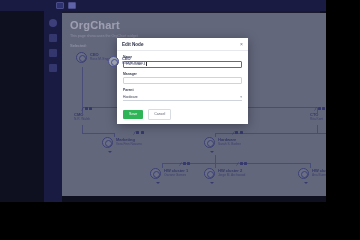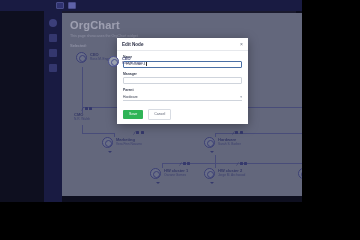--- a/index.html
+++ b/index.html
@@ -1,19 +1,19 @@
 <!DOCTYPE html>
 <html><head>
 <meta charset="utf-8">
 <style>
   * { margin:0; padding:0; box-sizing:border-box; }
   html,body { width:360px; height:202px; overflow:hidden; background:#000; }
   body { font-family:"Liberation Sans", sans-serif; }
 
-  #app { position:relative; width:302px; height:202px; background:#1a1a2e; overflow:hidden; }
+  #app { position:relative; width:326px; height:202px; background:#1a1a2e; overflow:hidden; }
 
   
   .topbar { position:absolute; left:0; top:0; width:360px; height:11px; background:#191b42; display:flex; align-items:center; gap:4px; padding-left:56px; }
   .tb-ic { width:8px; height:7px; background:#2f3270; border:1px solid #4a4d8a; border-radius:1px; }
   .tb-ic.sel { background:#5e62a8; }
 
   .sidebar { position:absolute; left:44px; top:11px; width:18px; height:191px; background:#191b42; display:flex; flex-direction:column; align-items:center; padding-top:8px; gap:7px; }
   .sb-ic { width:8px; height:8px; background:#34376e; border-radius:1px; }
   .sb-ic.round { border-radius:50%; background:#3c3f7a; }
 

